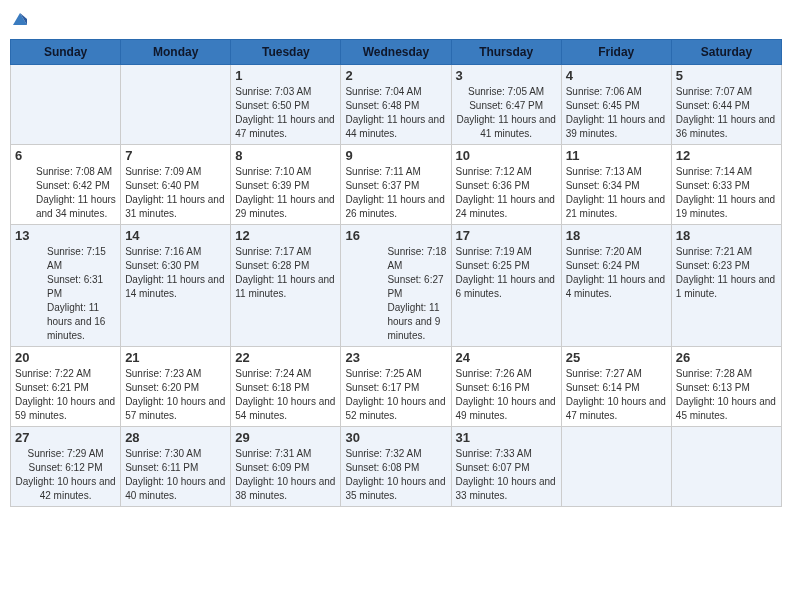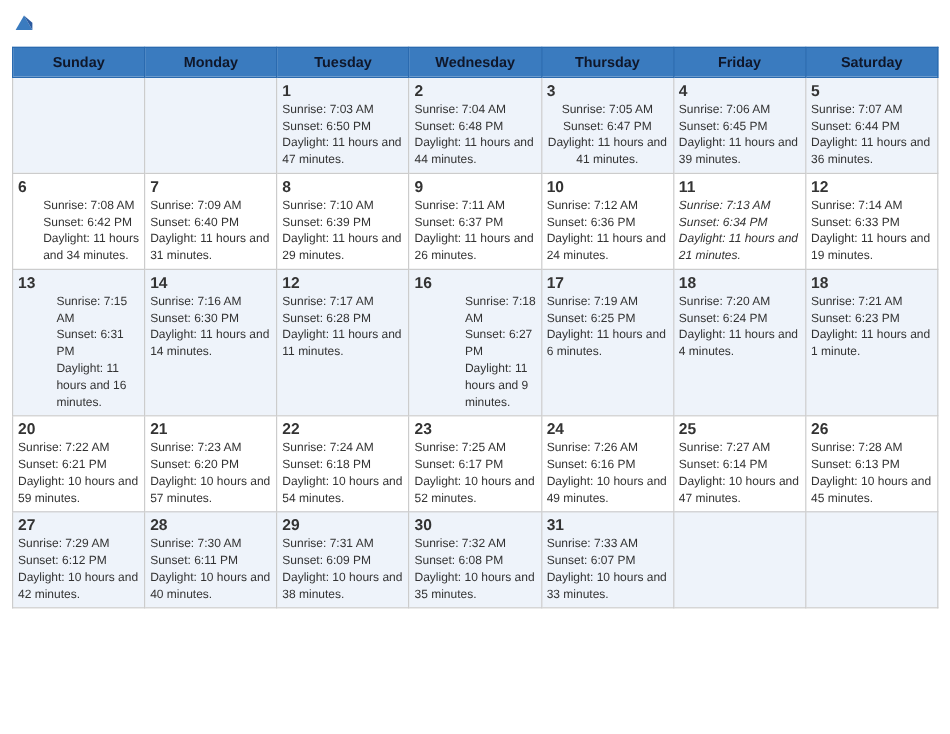--- a/index.html
+++ b/index.html
@@ -173,21 +173,21 @@
 Daylight: 11 hours and 26 minutes.</div>
         </td>
         <td>
           <div class="day-number">10</div>
           <div class="day-info" style="white-space: pre-line;">Sunrise: 7:12 AM
 Sunset: 6:36 PM
 Daylight: 11 hours and 24 minutes.</div>
         </td>
         <td>
           <div class="day-number">11</div>
-          <div class="day-info" style="white-space: pre-line; font-style: italic;">Sunrise: 7:13 AM
+          <div class="day-info" style="white-space: pre-line;">Sunrise: 7:13 AM
 Sunset: 6:34 PM
 Daylight: 11 hours and 21 minutes.</div>
         </td>
         <td>
           <div class="day-number">12</div>
           <div class="day-info" style="white-space: pre-line;">Sunrise: 7:14 AM
 Sunset: 6:33 PM
 Daylight: 11 hours and 19 minutes.</div>
         </td>
       </tr>
@@ -275,21 +275,21 @@
         <td>
           <div class="day-number">26</div>
           <div class="day-info" style="white-space: pre-line;">Sunrise: 7:28 AM
 Sunset: 6:13 PM
 Daylight: 10 hours and 45 minutes.</div>
         </td>
       </tr>
       <tr>
         <td>
           <div class="day-number">27</div>
-          <div class="day-info" style="white-space: pre-line;">Sunrise: 7:29 AM
+          <div class="day-info" style="white-space: pre-line; text-align: center;">Sunrise: 7:29 AM
 Sunset: 6:12 PM
 Daylight: 10 hours and 42 minutes.</div>
         </td>
         <td>
           <div class="day-number">28</div>
           <div class="day-info" style="white-space: pre-line;">Sunrise: 7:30 AM
 Sunset: 6:11 PM
 Daylight: 10 hours and 40 minutes.</div>
         </td>
         <td>

